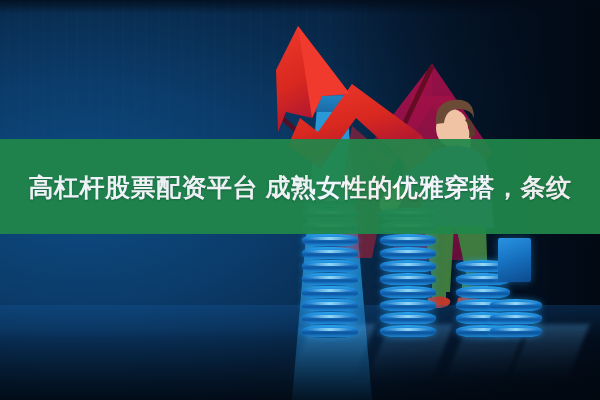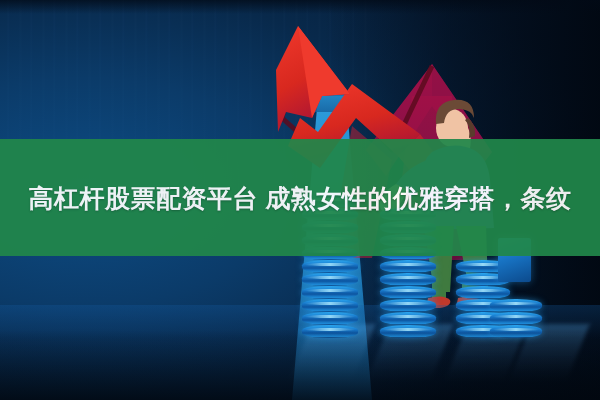--- a/index.html
+++ b/index.html
@@ -79,21 +79,21 @@
   }
   .shadow{
     position:absolute; bottom:18px;
     background:linear-gradient(180deg, rgba(90,170,235,.30), rgba(90,170,235,0));
     filter:blur(2px);
   }
 
   
   .banner{
     position:absolute; left:0; right:0;
-    top:139px; height:117px;
+    top:139px; height:95px;
     background:#21874a;
     opacity:.93;
     display:flex; flex-direction:column;
     align-items:center; justify-content:center;
     gap:2px;
   }
   .banner .line{
     color:#ffffff;
     font-size:25px;
     font-weight:bold;

